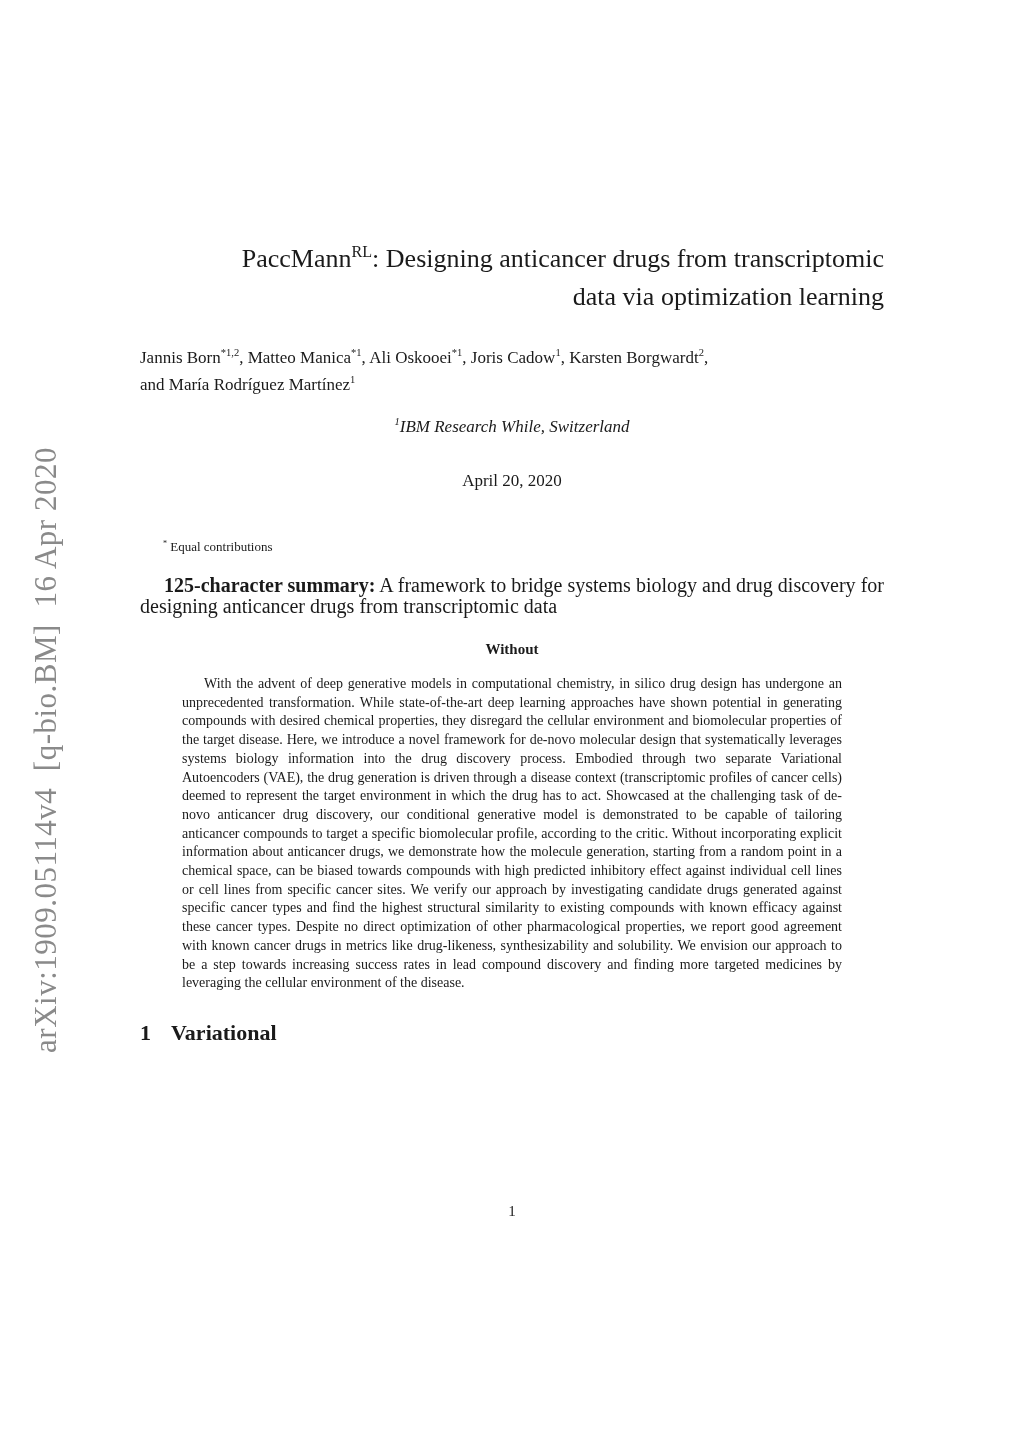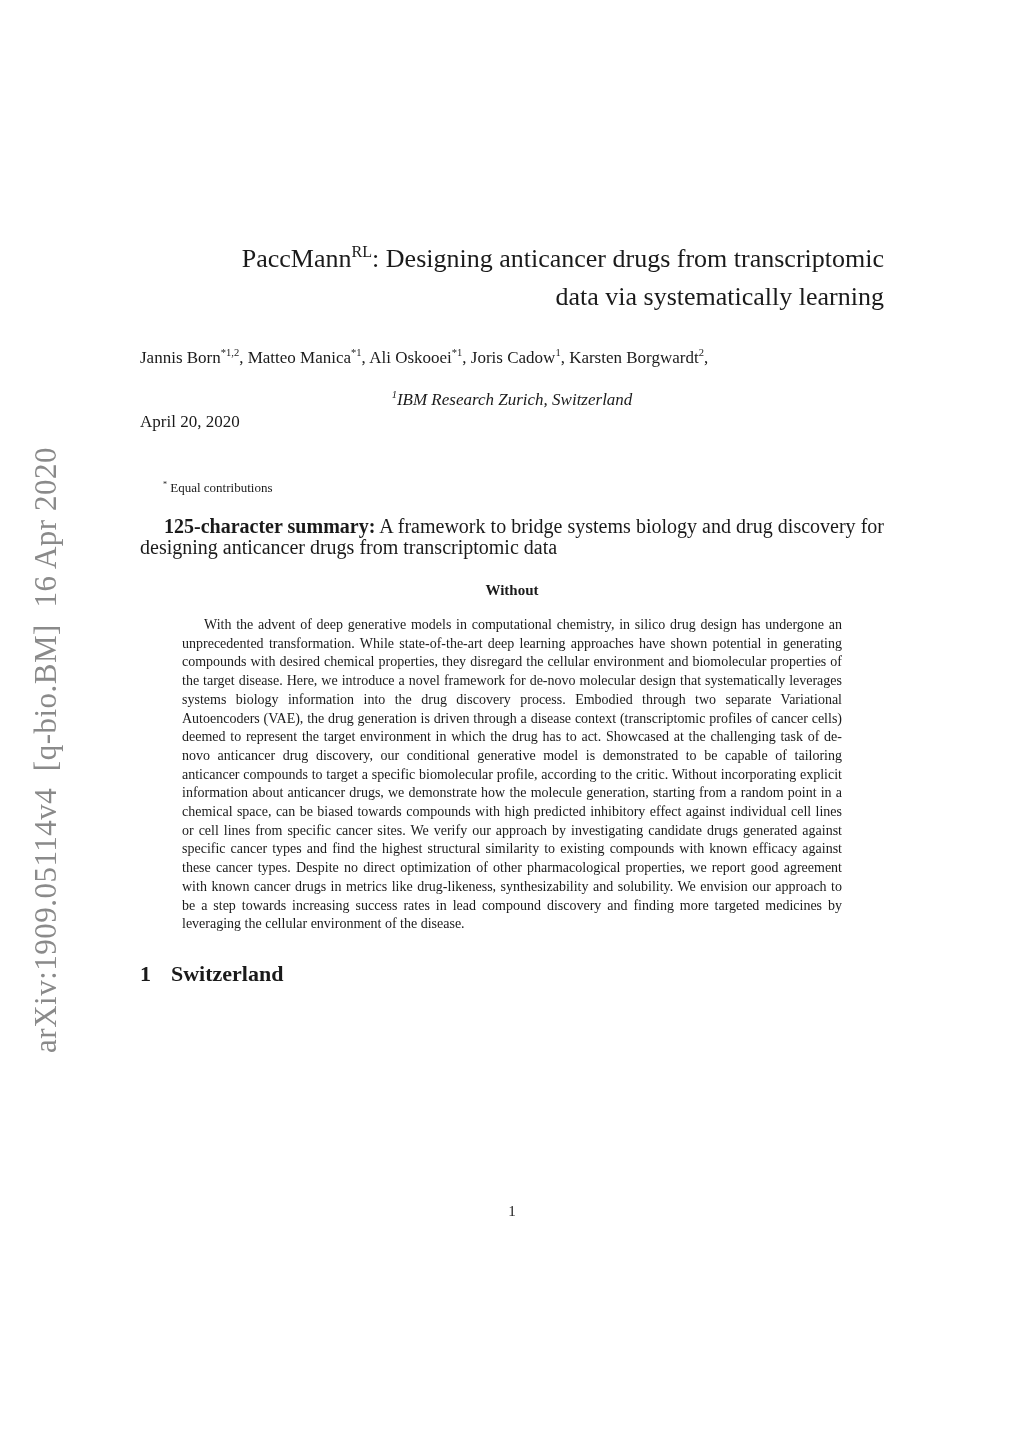--- a/index.html
+++ b/index.html
@@ -43,21 +43,22 @@
     line-height: 27px;
   }
   .affiliations {
     margin-top: 16px;
     text-align: center;
     font-style: italic;
     font-size: 17px;
     line-height: 25px;
   }
   .date {
-    text-align: left;
+    margin-top: 32px;
+    text-align: center;
     font-size: 17px;
   }
   .footnote {
     margin-top: 48px;
     font-size: 13px;
     text-indent: 23px;
   }
   .summary {
     margin-top: 20px;
     font-size: 20px;
@@ -105,45 +106,46 @@
 <body>
 
 <div class="page">
 
   <div class="watermark" style="color: rgb(138, 138, 138);">arXiv:1909.05114v4  [q-bio.BM]  16 Apr 2020</div>
 
   <div class="content">
 
     <h1 class="title">
       <div><span>PaccMann</span><sup>RL</sup><span>: Designing anticancer drugs from transcriptomic</span></div>
-      <div><span>data via systematically learning</span></div>
+      <div><span>data via optimization learning</span></div>
     </h1>
 
     <div class="authors">
       <div><span>Jannis Born</span><sup>*1,2</sup><span>, Matteo Manica</span><sup>*1</sup><span>, Ali Oskooei</span><sup>*1</sup><span>, Joris Cadow</span><sup>1</sup><span>, Karsten Borgwardt</span><sup>2</sup><span>,</span></div>
+      <div><span>and María Rodríguez Martínez</span><sup>1</sup></div>
     </div>
 
     <div class="affiliations">
-      <div><sup>1</sup><span>IBM Research Zurich, Switzerland</span></div>
+      <div><sup>1</sup><span>IBM Research While, Switzerland</span></div>
     </div>
 
     <div class="date">April 20, 2020</div>
 
     <div class="footnote"><sup>*</sup><span> Equal contributions</span></div>
 
     <p class="summary">
       <span class="label">125-character summary:</span><span> A framework to bridge systems biology and drug discovery for designing anticancer drugs from transcriptomic data</span>
     </p>
 
     <div class="abstract-heading">Without</div>
 
     <p class="abstract-body">With the advent of deep generative models in computational chemistry, in silico drug design has undergone an unprecedented transformation. While state-of-the-art deep learning approaches have shown potential in generating compounds with desired chemical properties, they disregard the cellular environment and biomolecular properties of the target disease. Here, we introduce a novel framework for de-novo molecular design that systematically leverages systems biology information into the drug discovery process. Embodied through two separate Variational Autoencoders (VAE), the drug generation is driven through a disease context (transcriptomic profiles of cancer cells) deemed to represent the target environment in which the drug has to act. Showcased at the challenging task of de-novo anticancer drug discovery, our conditional generative model is demonstrated to be capable of tailoring anticancer compounds to target a specific biomolecular profile, according to the critic. Without incorporating explicit information about anticancer drugs, we demonstrate how the molecule generation, starting from a random point in a chemical space, can be biased towards compounds with high predicted inhibitory effect against individual cell lines or cell lines from specific cancer sites. We verify our approach by investigating candidate drugs generated against specific cancer types and find the highest structural similarity to existing compounds with known efficacy against these cancer types. Despite no direct optimization of other pharmacological properties, we report good agreement with known cancer drugs in metrics like drug-likeness, synthesizability and solubility. We envision our approach to be a step towards increasing success rates in lead compound discovery and finding more targeted medicines by leveraging the cellular environment of the disease.</p>
 
     <h2 class="section-heading">
-      <span class="sec-number">1</span><span>Switzerland</span>
+      <span class="sec-number">1</span><span>Variational</span>
     </h2>
 
 
   </div>
 
   <div class="page-number">1</div>
 
 </div>
 
 </body></html>

